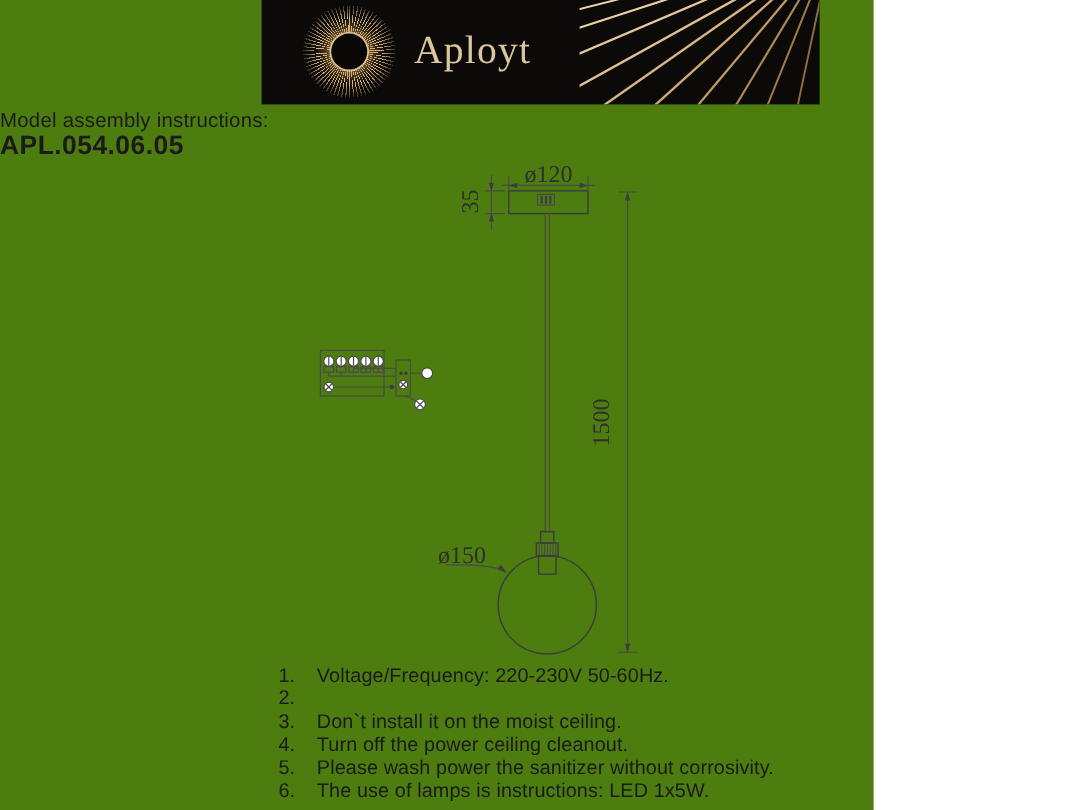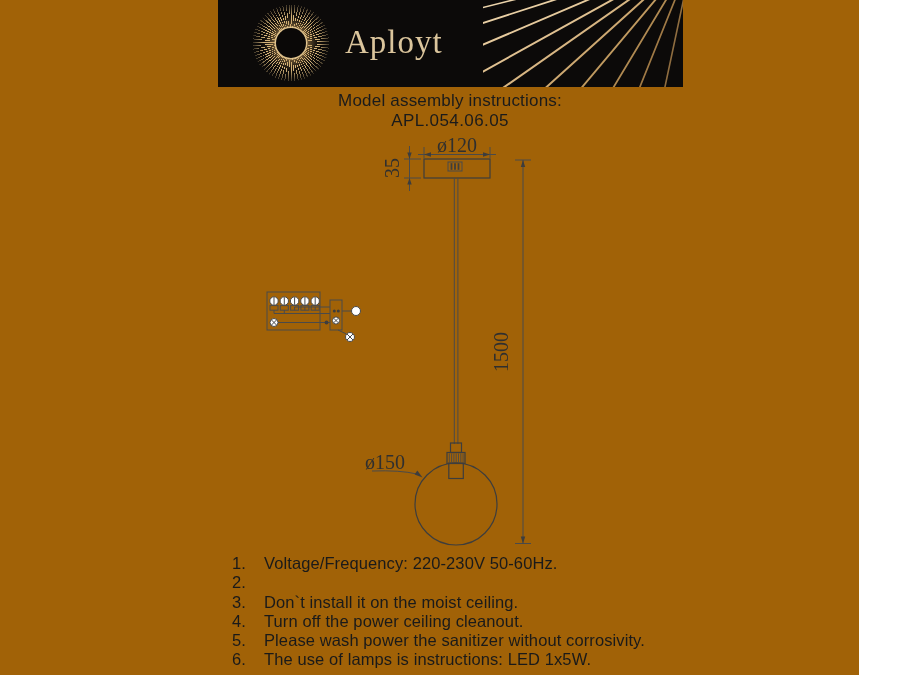--- a/index.html
+++ b/index.html
@@ -1,18 +1,18 @@
 <!DOCTYPE html>
 <html><head>
 <meta charset="utf-8">
 <style>
   html,body { margin:0; padding:0; background:#ffffff; }
   #page {
-    position:relative; width:848px; height:675px; background:#a16207;
-    font-family:"Liberation Sans", sans-serif; overflow:hidden;padding-left:11px;
+    position:relative; width:728px; height:675px; background:#4d7c0f;
+    font-family:"Liberation Sans", sans-serif; overflow:hidden;
   }
 
   
   .banner {
     position:absolute; left:218px; top:0; width:465px; height:87px;
     background:#0c0a09; overflow:hidden;
   }
   .logo { position:absolute; left:35px; top:5px; width:76px; height:76px; }
   .logo .rays {
     position:absolute; inset:0; border-radius:50%;
@@ -28,23 +28,23 @@
     box-shadow:0 0 0 1.5px rgba(235,206,150,0.85), 0 0 12px 5px rgba(198,156,92,0.75);
   }
   .brand-name {
     position:absolute; left:127px; top:50%; transform:translateY(-54%);
     font-family:"Liberation Serif", serif; font-size:33px; font-weight:400;
     letter-spacing:1px; color:#dbc59c; line-height:1;
   }
   .banner-rays { position:absolute; right:0; top:0; }
 
   
-  .title-block { position:absolute; left:0; top:91px; width:900px; text-align:center; color:#1b1b1b; }
+  .title-block { position:absolute; left:0; top:91px; width:900px; color:#1b1b1b; }
   .title-line1 { font-size:17px; font-weight:500; letter-spacing:0.2px; line-height:20px; }
-  .title-line2 { font-size:17px; font-weight:400; letter-spacing:0.4px; line-height:19px; }
+  .title-line2 { font-size:22px; font-weight:700; letter-spacing:0.4px; line-height:19px; }
 
   
   .drawing { position:absolute; left:230px; top:128px; }
   .dwg-line { stroke:#3d3d3d; stroke-width:1.2; fill:none; }
   .dwg-thin { stroke:#4a4a4a; stroke-width:1; fill:none; }
   .dwg-fill { fill:#3d3d3d; }
   .dim-text {
     font-family:"Liberation Serif", serif; font-size:20px; fill:#2f2f2f;
   }
 

